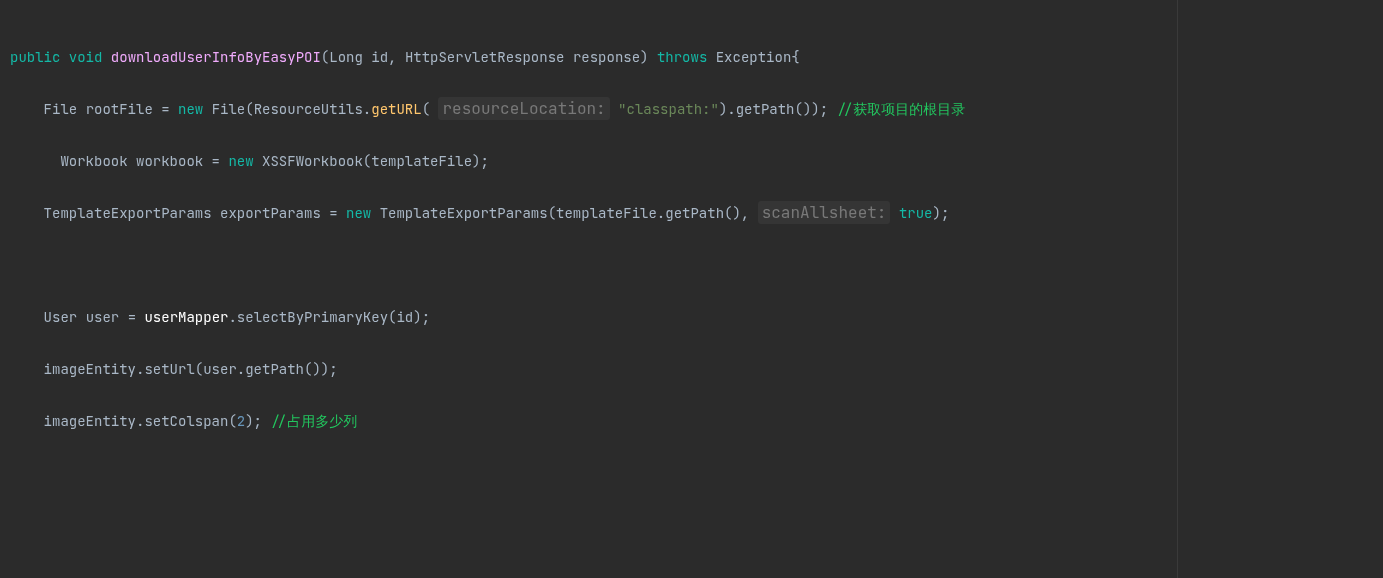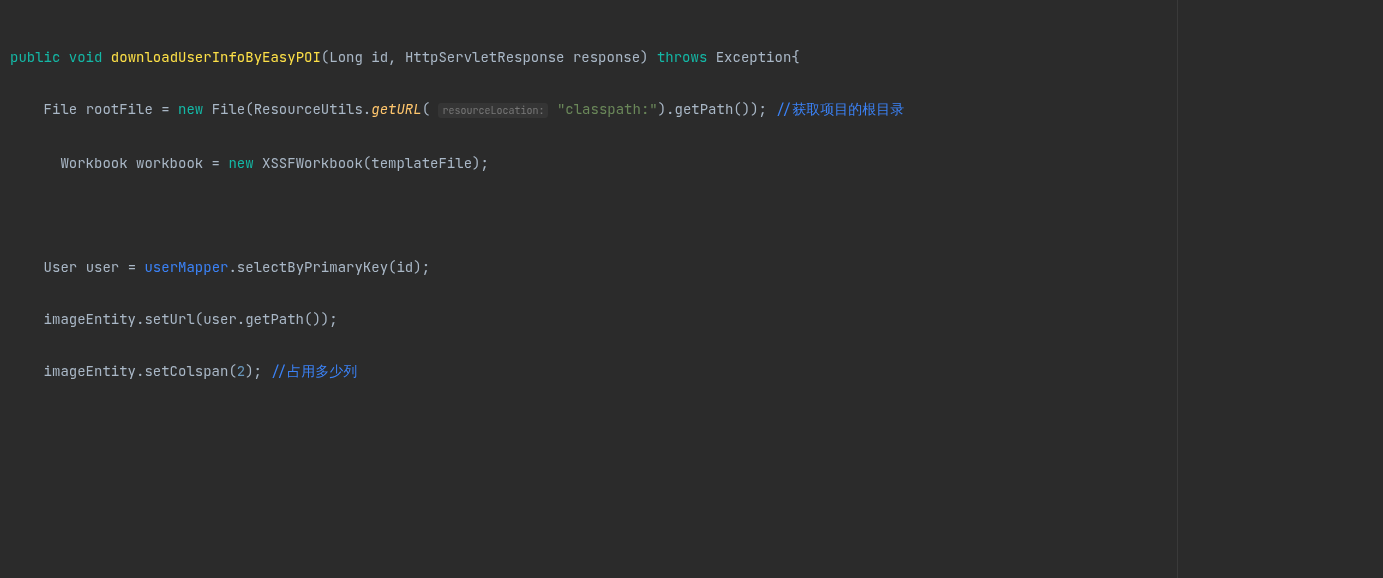--- a/index.html
+++ b/index.html
@@ -24,47 +24,48 @@
     }
     .editor-border {
       position: absolute;
       top: 0;
       right: 205px;
       width: 1px;
       height: 578px;
       background: #3a3a3a;
     }
     .kw { color: #14b8a6; }
-    .method { color: #fde047; text-align: right; }
-    .static-method { color: #ffc66d; font-style: italic; }
+    .method { color: #f0abfc; text-align: right; }
+    .static-method { color: #ffc66d; }
     .str { color: #6a8759; }
     .num { color: #6897bb; }
-    .comment { color: #3b82f6; }
+    .comment { color: #22c55e; }
     .hint {
       color: #787878;
       background: #353535;
       padding: 1px 4px;
       border-radius: 3px;
-      font-size: 10px;
+      font-size: 16px;
     }
     .underline-dot {
       text-decoration: underline dotted;
       text-decoration-color: #6a8759;
     }
-    .field { color: #3b82f6; }
+    .field { color: #ffffff; }
   </style>
 </head>
 <body>
 
 <div class="editor-border"></div>
 
 <div class="editor">
 <div><span class="kw">public</span> <span class="kw">void</span> <span class="method">downloadUserInfoByEasyPOI</span>(<span>Long</span> <span>id</span>, <span>HttpServletResponse</span> <span>response</span>) <span class="kw">throws</span> <span>Exception</span>{</div>
 <div>    <span>File</span> <span>rootFile</span> = <span class="kw">new</span> <span>File</span>(<span>ResourceUtils</span>.<span class="static-method">getURL</span>( <span class="hint">resourceLocation:</span> <span class="str">"classpath:"</span>).<span>getPath</span>()); <span class="comment">//获取项目的根目录</span></div>
 <div>      <span>Workbook</span> <span>workbook</span> = <span class="kw">new</span> <span>XSSFWorkbook</span>(templateFile);</div>
+<div>    <span>TemplateExportParams</span> <span>exportParams</span> = <span class="kw">new</span> <span>TemplateExportParams</span>(templateFile.<span>getPath</span>(), <span class="hint">scanAllsheet:</span> <span class="kw">true</span>);</div>
 <div> </div>
 <div>    <span>User</span> <span>user</span> = <span class="field">userMapper</span>.<span>selectByPrimaryKey</span>(id);</div>
 <div>    imageEntity.<span>setUrl</span>(user.<span>getPath</span>());</div>
 <div>    imageEntity.<span>setColspan</span>(<span class="num">2</span>); <span class="comment">//占用多少列</span></div>
 
 
 
 
 
 

